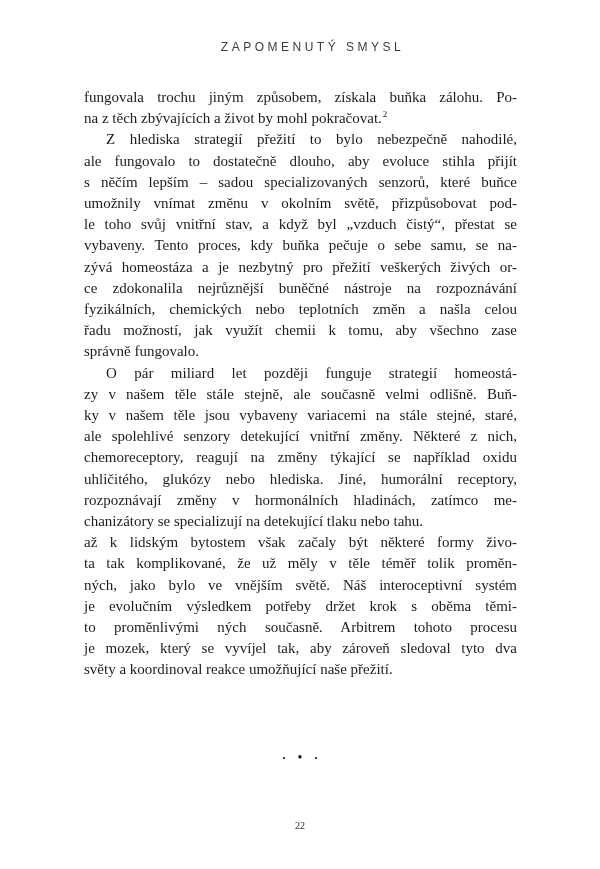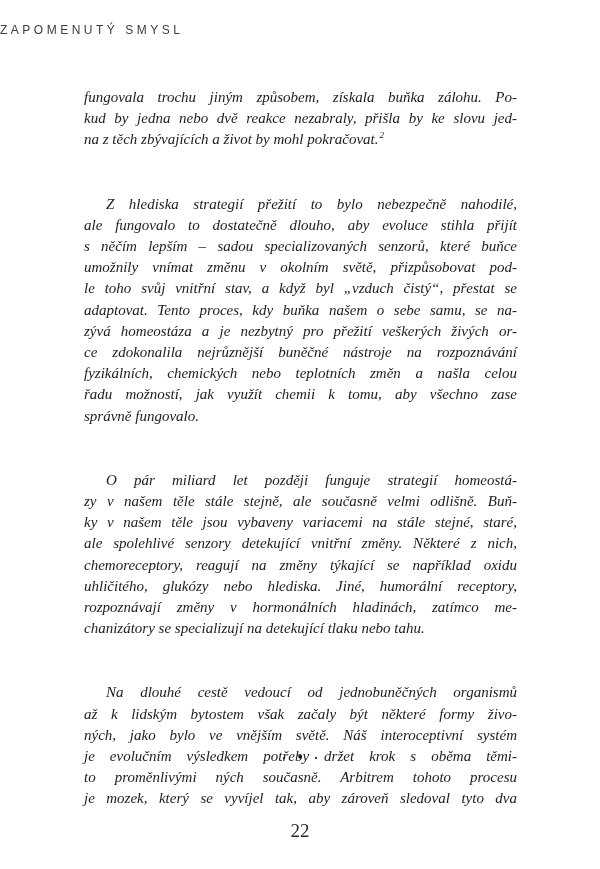--- a/index.html
+++ b/index.html
@@ -7,51 +7,52 @@
     position: relative;
     width: 600px;
     height: 869px;
     background: #ffffff;
     color: #1e1e1e;
     font-family: "Liberation Serif", serif;
     overflow: hidden;
   }
   .running-head {
     position: absolute;
-    top: 23px;
+    top: 40px;
     left: 0;
     right: 0;
+    text-align: center;
     font-family: "Liberation Sans", sans-serif;
     font-size: 12px;
     font-weight: 400;
     letter-spacing: 3.5px;
     color: #3c3c3c;
+    padding-left: 25px;
   }
   .text-block {
     position: absolute;
     top: 87px;
     left: 84px;
     width: 433px;
     font-size: 15px;
     line-height: 21.2px;
     color: #1c1c1c;
   }
   .para { margin: 0; padding: 0; }
   .line {
     text-align: justify;
     text-align-last: justify;
-    font-style: italic;
     -moz-text-align-last: justify;
   }
   .line.lastline {
     text-align: center;
     text-align-last: left;
     -moz-text-align-last: left;
   }
-  .line.firstline-indent { text-indent: 22px; margin-top: 43px; }
+  .line.firstline-indent { text-indent: 22px; }
   sup.footnote {
     font-size: 9px;
     line-height: 0;
     vertical-align: super;
     margin-left: 1px;
   }
   .separator {
     position: absolute;
     top: 748px;
     left: 0;
@@ -65,71 +66,71 @@
     margin: 0 4px;
   }
   .separator .dot-small { font-size: 9px; }
   .separator .dot-big { font-size: 14px; }
   .folio {
     position: absolute;
     top: 820px;
     left: 0;
     right: 0;
     text-align: center;
-    font-size: 19px;
+    font-size: 10px;
     color: #2c2c2c;
   }
 </style>
 </head>
 <body>
 
 <div class="page">
 
   <div class="running-head">ZAPOMENUTÝ SMYSL</div>
 
   <div class="text-block">
 
     <div class="para">
       <div class="line">fungovala trochu jiným způsobem, získala buňka zálohu. Po-</div>
-      <div class="line">kud by jedna nebo dvě reakce nezabraly, přišla by ke slovu jed-</div>
       <div class="line lastline"><span>na z těch zbývajících a život by mohl pokračovat.</span><sup class="footnote">2</sup></div>
     </div>
 
     <div class="para">
       <div class="line firstline-indent">Z hlediska strategií přežití to bylo nebezpečně nahodilé,</div>
       <div class="line">ale fungovalo to dostatečně dlouho, aby evoluce stihla přijít</div>
       <div class="line">s něčím lepším – sadou specializovaných senzorů, které buňce</div>
       <div class="line">umožnily vnímat změnu v okolním světě, přizpůsobovat pod-</div>
       <div class="line">le toho svůj vnitřní stav, a když byl „vzduch čistý“, přestat se</div>
-      <div class="line">adaptovat. Tento proces, kdy buňka našem o sebe samu, se na-</div>
+      <div class="line">vybaveny. Tento proces, kdy buňka pečuje o sebe samu, se na-</div>
       <div class="line">zývá homeostáza a je nezbytný pro přežití veškerých živých or-</div>
       <div class="line">ce zdokonalila nejrůznější buněčné nástroje na rozpoznávání</div>
       <div class="line">fyzikálních, chemických nebo teplotních změn a našla celou</div>
       <div class="line">řadu možností, jak využít chemii k tomu, aby všechno zase</div>
       <div class="line lastline">správně fungovalo.</div>
     </div>
 
     <div class="para">
       <div class="line firstline-indent">O pár miliard let později funguje strategií homeostá-</div>
       <div class="line">zy v našem těle stále stejně, ale současně velmi odlišně. Buň-</div>
       <div class="line">ky v našem těle jsou vybaveny variacemi na stále stejné, staré,</div>
       <div class="line">ale spolehlivé senzory detekující vnitřní změny. Některé z nich,</div>
       <div class="line">chemoreceptory, reagují na změny týkající se například oxidu</div>
       <div class="line">uhličitého, glukózy nebo hlediska. Jiné, humorální receptory,</div>
       <div class="line">rozpoznávají změny v hormonálních hladinách, zatímco me-</div>
       <div class="line lastline">chanizátory se specializují na detekující tlaku nebo tahu.</div>
     </div>
 
     <div class="para">
-      <div class="line firstline-indent">Na dlouhé cestě vedoucí od jednobuněčných organismů</div>
       <div class="line">až k lidským bytostem však začaly být některé formy živo-</div>
+      <div class="line">ta tak komplikované, že už měly v těle téměř tolik proměn-</div>
       <div class="line">ných, jako bylo ve vnějším světě. Náš interoceptivní systém</div>
       <div class="line">je evolučním výsledkem potřeby držet krok s oběma těmi-</div>
       <div class="line">to proměnlivými ných současně. Arbitrem tohoto procesu</div>
       <div class="line">je mozek, který se vyvíjel tak, aby zároveň sledoval tyto dva</div>
+      <div class="line lastline">světy a koordinoval reakce umožňující naše přežití.</div>
     </div>
 
   </div>
 
   <div class="separator">
     <span class="dot dot-small">•</span>
     <span class="dot dot-big">•</span>
     <span class="dot dot-small">•</span>
   </div>
 

